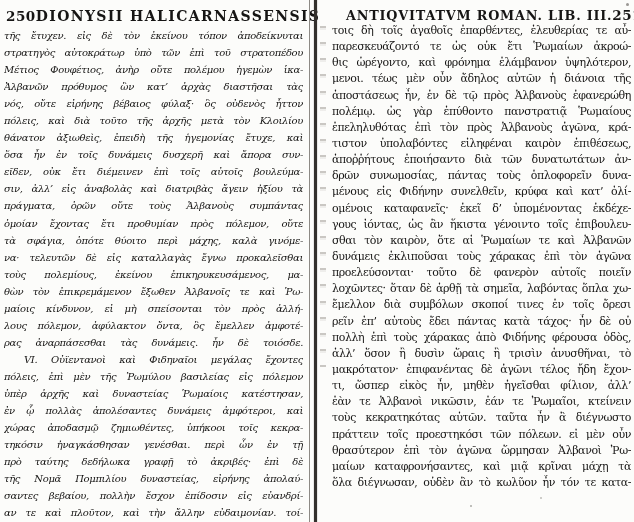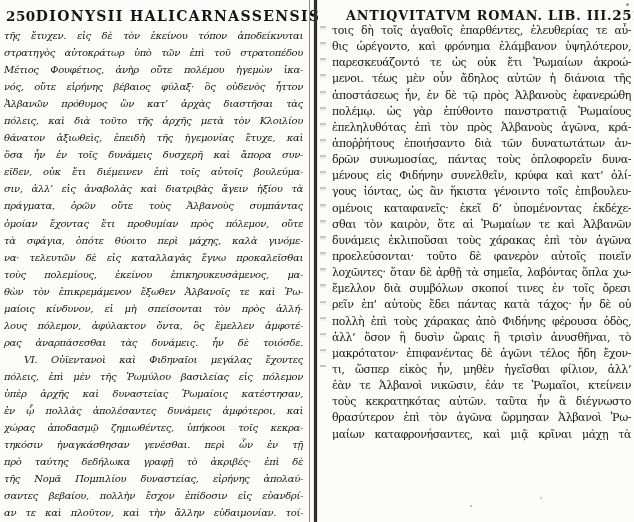--- a/index.html
+++ b/index.html
@@ -67,22 +67,22 @@
 
   <section class="page left">
     <header class="pagehead">
       <span class="pagenum">250</span>
       <span class="runtitle">DIONYSII HALICARNASSENSIS</span>
     </header>
     <div class="textcol">
         <div class="tline">τῆς ἔτυχεν. εἰς δὲ τὸν ἐκείνου τόπον ἀποδείκνυται</div>
         <div class="tline">στρατηγὸς αὐτοκράτωρ ὑπὸ τῶν ἐπὶ τοῦ στρατοπέδου</div>
         <div class="tline">Μέτιος Φουφέτιος, ἀνὴρ οὔτε πολέμου ἡγεμὼν ἱκα-</div>
+        <div class="tline">Ἀλβανῶν πρόθυμος ὢν κατ’ ἀρχὰς διαστῆσαι τὰς</div>
         <div class="tline">νός, οὔτε εἰρήνης βέβαιος φύλαξ· ὃς οὐδενὸς ἧττον</div>
-        <div class="tline">Ἀλβανῶν πρόθυμος ὢν κατ’ ἀρχὰς διαστῆσαι τὰς</div>
         <div class="tline">πόλεις, καὶ διὰ τοῦτο τῆς ἀρχῆς μετὰ τὸν Κλοιλίου</div>
         <div class="tline">θάνατον ἀξιωθεὶς, ἐπειδὴ τῆς ἡγεμονίας ἔτυχε, καὶ</div>
         <div class="tline">ὅσα ἦν ἐν τοῖς δυνάμεις δυσχερῆ καὶ ἄπορα συν-</div>
         <div class="tline">εῖδεν, οὐκ ἔτι διέμεινεν ἐπὶ τοῖς αὐτοῖς βουλεύμα-</div>
         <div class="tline">σιν, ἀλλ’ εἰς ἀναβολὰς καὶ διατριβὰς ἄγειν ἠξίου τὰ</div>
         <div class="tline">πράγματα, ὁρῶν οὔτε τοὺς Ἀλβανοὺς συμπάντας</div>
         <div class="tline">ὁμοίαν ἔχοντας ἔτι προθυμίαν πρὸς πόλεμον, οὔτε</div>
         <div class="tline">τὰ σφάγια, ὁπότε θύοιτο περὶ μάχης, καλὰ γινόμε-</div>
         <div class="tline">να· τελευτῶν δὲ εἰς καταλλαγὰς ἔγνω προκαλεῖσθαι</div>
         <div class="tline">τοὺς πολεμίους, ἐκείνου ἐπικηρυκευσάμενος, μα-</div>
@@ -109,44 +109,47 @@
   </div>
 
   <section class="page right">
     <header class="pagehead">
       <span class="runtitle">ANTIQVITATVM ROMAN. LIB. III.</span>
       <span class="pagenum">251</span>
     </header>
     <div class="margin-marks"></div>
     <div class="textcol">
         <div class="tline">τοις δὴ τοῖς ἀγαθοῖς ἐπαρθέντες, ἐλευθερίας τε αὖ-</div>
+        <div class="tline">παρεσκευάζοντό τε ὡς οὐκ ἔτι Ῥωμαίων ἀκροώ-</div>
         <div class="tline">θις ὠρέγοντο, καὶ φρόνημα ἐλάμβανον ὑψηλότερον,</div>
-        <div class="tline">παρεσκευάζοντό τε ὡς οὐκ ἔτι Ῥωμαίων ἀκροώ-</div>
         <div class="tline">μενοι. τέως μὲν οὖν ἄδηλος αὐτῶν ἡ διάνοια τῆς</div>
         <div class="tline">ἀποστάσεως ἦν, ἐν δὲ τῷ πρὸς Ἀλβανοὺς ἐφανερώθη</div>
         <div class="tline">πολέμῳ. ὡς γὰρ ἐπύθοντο πανστρατιᾷ Ῥωμαίους</div>
         <div class="tline">ἐπεληλυθότας ἐπὶ τὸν πρὸς Ἀλβανοὺς ἀγῶνα, κρά-</div>
+        <div class="tline">τιστον ὑπολαβόντες εἰληφέναι καιρὸν ἐπιθέσεως,</div>
         <div class="tline">ἀποῤῥήτους ἐποιήσαντο διὰ τῶν δυνατωτάτων ἀν-</div>
         <div class="tline">δρῶν συνωμοσίας, πάντας τοὺς ὁπλοφορεῖν δυνα-</div>
         <div class="tline">μένους εἰς Φιδήνην συνελθεῖν, κρύφα καὶ κατ’ ὀλί-</div>
+        <div class="tline">ομένοις καταφανεῖς· ἐκεῖ δ’ ὑπομένοντας ἐκδέχε-</div>
         <div class="tline">γους ἰόντας, ὡς ἂν ἥκιστα γένοιντο τοῖς ἐπιβουλευ-</div>
-        <div class="tline">ομένοις καταφανεῖς· ἐκεῖ δ’ ὑπομένοντας ἐκδέχε-</div>
         <div class="tline">σθαι τὸν καιρὸν, ὅτε αἱ Ῥωμαίων τε καὶ Ἀλβανῶν</div>
         <div class="tline">δυνάμεις ἐκλιποῦσαι τοὺς χάρακας ἐπὶ τὸν ἀγῶνα</div>
         <div class="tline">προελεύσονται· τοῦτο δὲ φανερὸν αὐτοῖς ποιεῖν</div>
         <div class="tline">λοχῶντες· ὅταν δὲ ἀρθῇ τὰ σημεῖα, λαβόντας ὅπλα χω-</div>
         <div class="tline">ἔμελλον διὰ συμβόλων σκοποί τινες ἐν τοῖς ὄρεσι</div>
         <div class="tline">ρεῖν ἐπ’ αὐτοὺς ἔδει πάντας κατὰ τάχος· ἦν δὲ οὐ</div>
         <div class="tline">πολλὴ ἐπὶ τοὺς χάρακας ἀπὸ Φιδήνης φέρουσα ὁδὸς,</div>
         <div class="tline">ἀλλ’ ὅσον ἢ δυσὶν ὥραις ἢ τρισὶν ἀνυσθῆναι, τὸ</div>
         <div class="tline">μακρότατον· ἐπιφανέντας δὲ ἀγῶνι τέλος ἤδη ἔχον-</div>
         <div class="tline">τι, ὥσπερ εἰκὸς ἦν, μηθὲν ἡγεῖσθαι φίλιον, ἀλλ’</div>
         <div class="tline">ἐὰν τε Ἀλβανοὶ νικῶσιν, ἐάν τε Ῥωμαῖοι, κτείνειν</div>
         <div class="tline">τοὺς κεκρατηκότας αὐτῶν. ταῦτα ἦν ἃ διέγνωστο</div>
+        <div class="tline">πράττειν τοῖς προεστηκόσι τῶν πόλεων. εἰ μὲν οὖν</div>
         <div class="tline">θρασύτερον ἐπὶ τὸν ἀγῶνα ὥρμησαν Ἀλβανοὶ Ῥω-</div>
         <div class="tline">μαίων καταφρονήσαντες, καὶ μιᾷ κρῖναι μάχῃ τὰ</div>
+        <div class="tline">ὅλα διέγνωσαν, οὐδὲν ἂν τὸ κωλῦον ἦν τόν τε κατα-</div>
       </div>
   </section>
 
   <span class="speck s1"></span>
   <span class="speck s2"></span>
   <span class="speck s3"></span>
 </div>
 
 </body></html>

